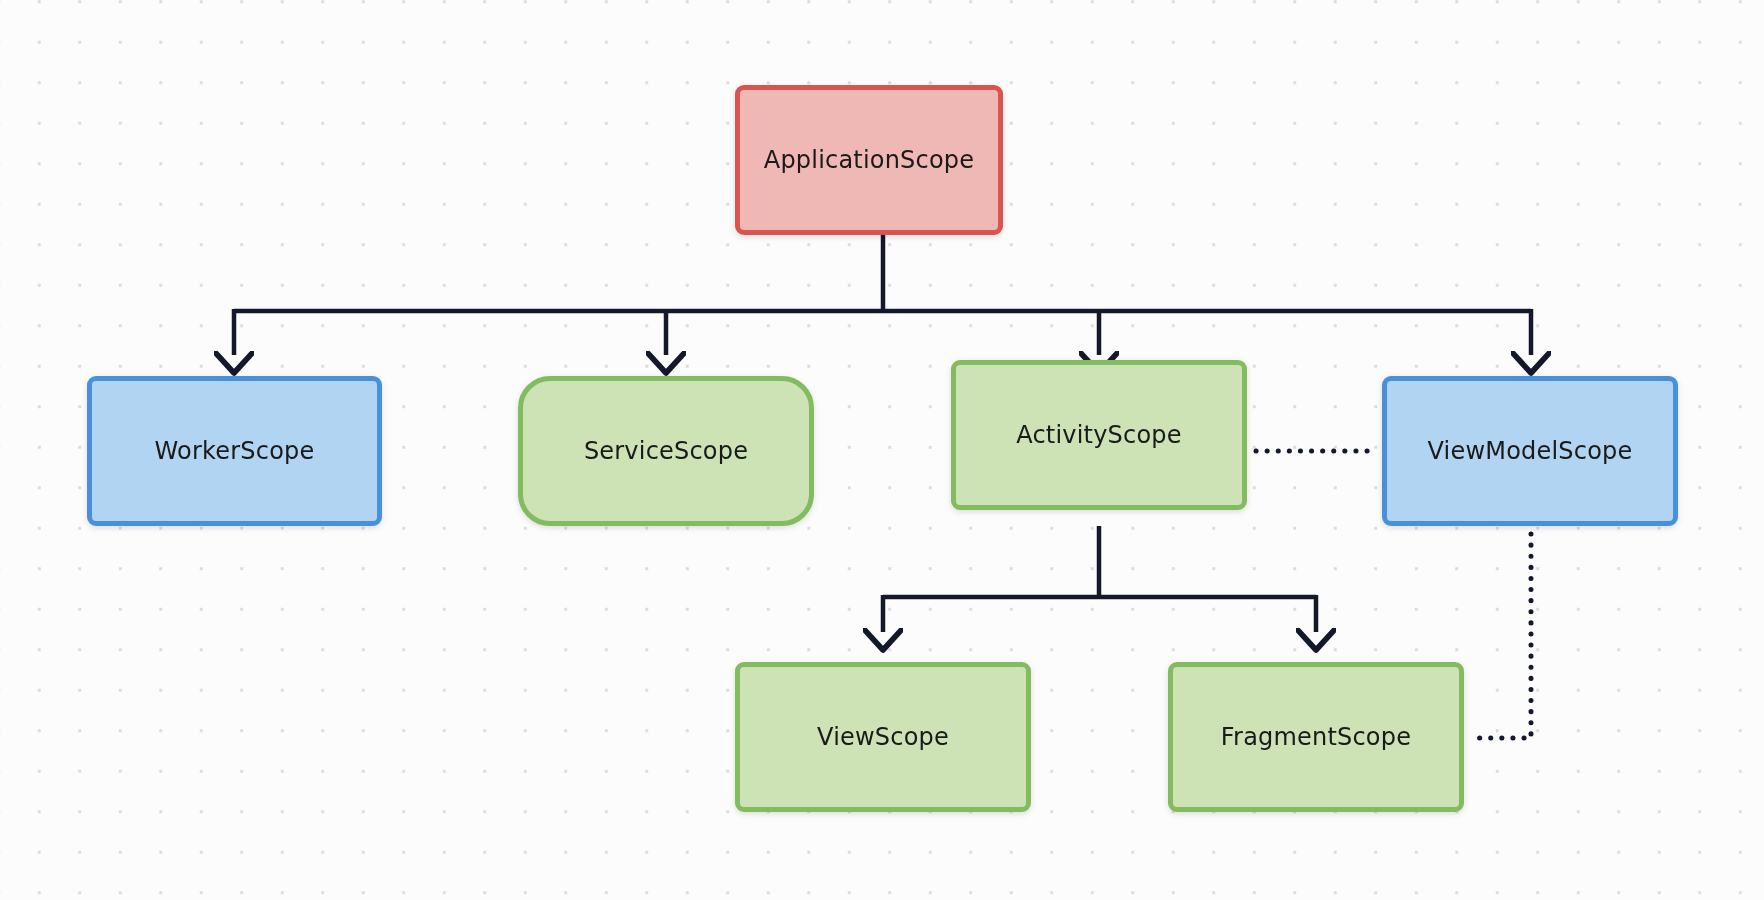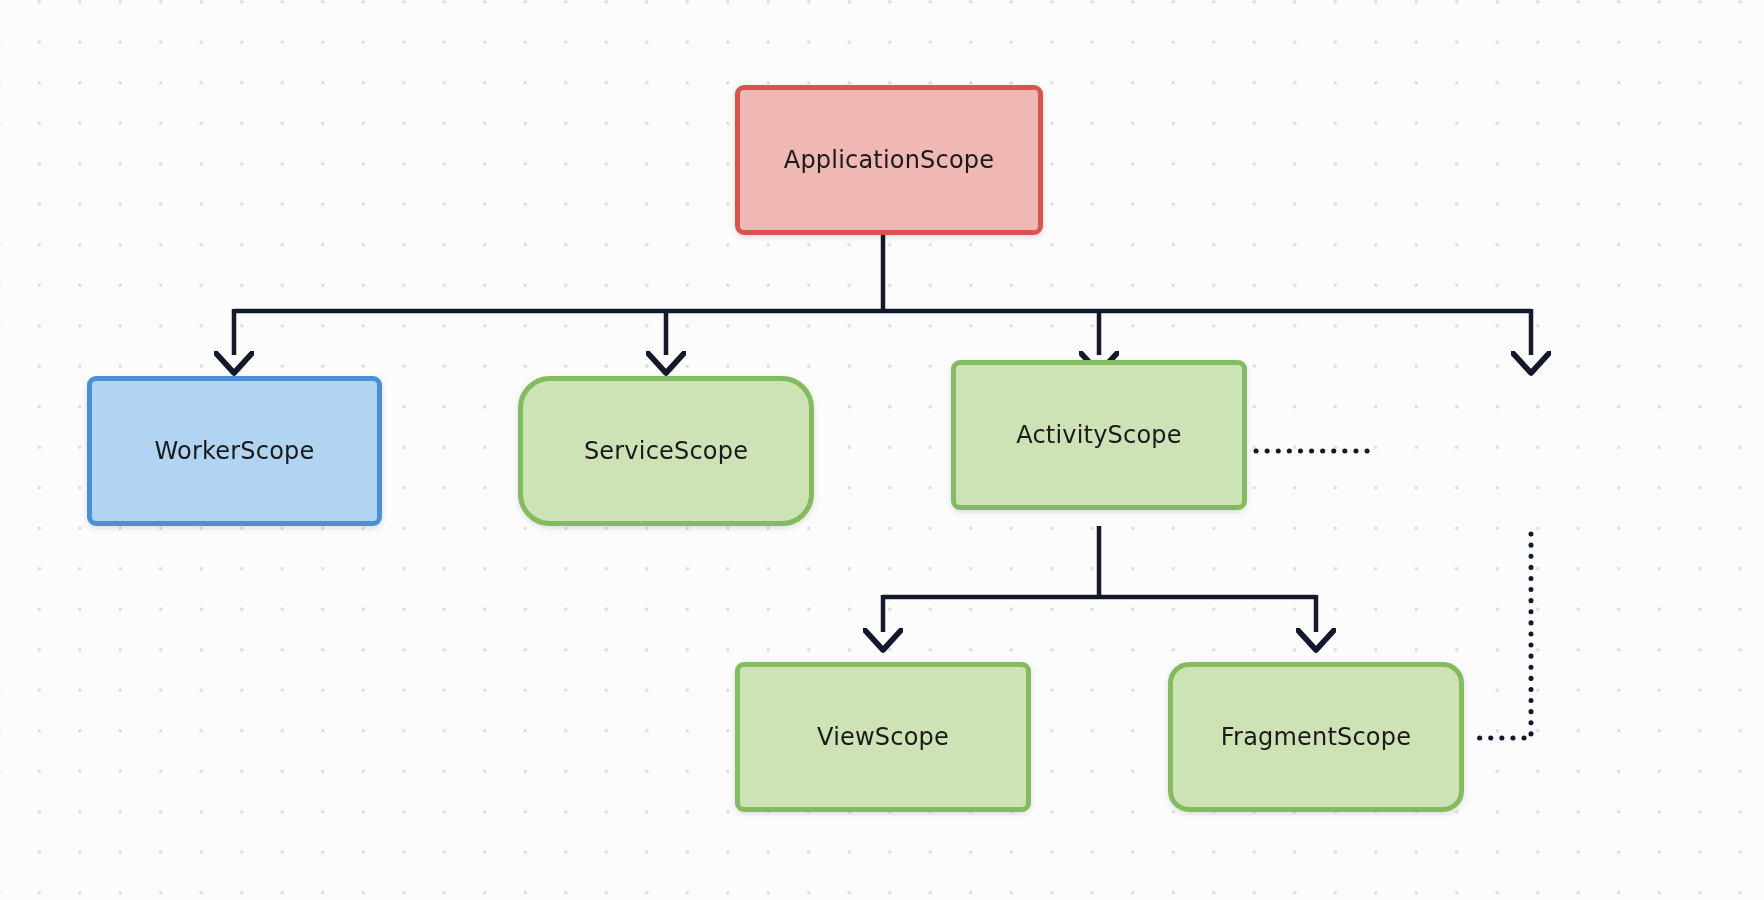--- a/index.html
+++ b/index.html
@@ -88,38 +88,41 @@
 
     <g>
       <path d="M 1256 451 L 1372 451" fill="none" stroke="#14182b" stroke-width="5" stroke-linecap="round" stroke-dasharray="0.1 11"></path>
     </g>
 
     <g>
       <path d="M 1531 534 L 1531 738 L 1474 738" fill="none" stroke="#14182b" stroke-width="5" stroke-linecap="round" stroke-linejoin="round" stroke-dasharray="0.1 11"></path>
     </g>
   </svg>
 
-  <div class="node" style="left:735px; top:85px; width:308px; height:150px; background:#f0b8b4; border-color:#d9534f;">
+  <div class="node" style="left:735px; top:85px; width:268px; height:150px; background:#f0b8b4; border-color:#d9534f;">
     <span class="node-label">ApplicationScope</span>
   </div>
 
   <div class="node" style="left:87px; top:376px; width:295px; height:150px; background:#b0d4f1; border-color:#4a90d9;text-align:right;">
     <span class="node-label">WorkerScope</span>
   </div>
 
   <div class="node" style="left:518px; top:376px; width:296px; height:150px; background:#cde3b6; border-color:#82bc5e;border-radius:32px;">
     <span class="node-label">ServiceScope</span>
   </div>
 
   <div class="node" style="left:951px; top:360px; width:296px; height:150px; background:#cde3b6; border-color:#82bc5e;">
     <span class="node-label">ActivityScope</span>
   </div>
 
+  <div class="node" style="left:1382px; top:376px; width:296px; height:150px; background:#b0d4f1; border-color:#4a90d9;">
+    <span class="node-label">ViewModelScope</span>
+  </div>
 
   <div class="node" style="left:735px; top:662px; width:296px; height:150px; background:#cde3b6; border-color:#82bc5e;">
     <span class="node-label">ViewScope</span>
   </div>
 
-  <div class="node" style="left:1168px; top:662px; width:296px; height:150px; background:#cde3b6; border-color:#82bc5e;border-radius:21px;">
+  <div class="node" style="left:1168px; top:662px; width:296px; height:150px; background:#cde3b6; border-color:#82bc5e;">
     <span class="node-label">FragmentScope</span>
   </div>
 
 </div>
 
 </body></html>

